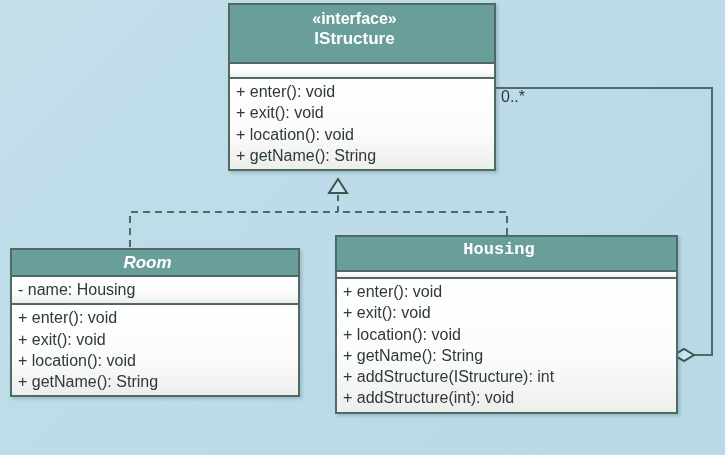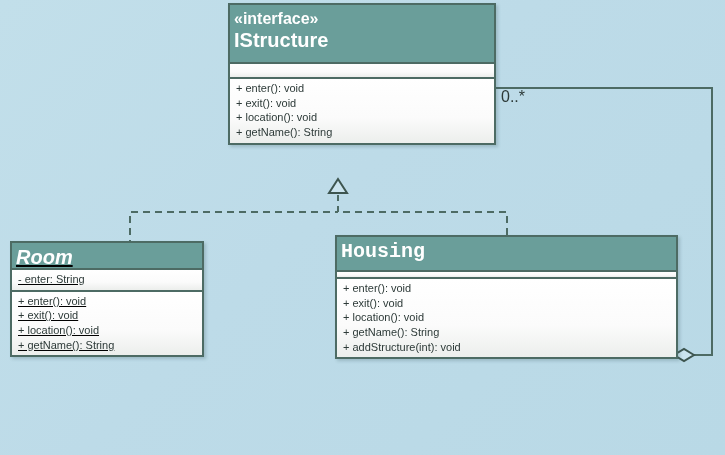--- a/index.html
+++ b/index.html
@@ -32,61 +32,61 @@
     position: absolute;
     box-sizing: border-box;
     border: 2px solid #4d6b64;
     background: #ffffff;
     box-shadow: 2px 2px 3px rgba(60,90,95,0.25);
   }
   .uml-header {
     box-sizing: border-box;
     background: #6a9e9a;
     color: #ffffff;
-    text-align: left;
+    text-align: center;
     border-bottom: 2px solid #4d6b64;
     padding: 2px 19px 4px 4px;
     line-height: 1.18;
   }
   .uml-header .stereotype {
     display: block;
     font-size: 16px;
     font-weight: bold;
   }
   .uml-header .cname {
     display: block;
-    font-size: 20px;
+    font-size: 17px;
     font-weight: bold;
   }
   .uml-header .cname.abstract {
     font-style: italic;
   }
   .uml-compartment {
     box-sizing: border-box;
     padding: 2px 6px 3px 6px;
     background: linear-gradient(180deg, #ffffff 0%, #fbfbfb 60%, #eceeec 100%);
     border-bottom: 2px solid #4d6b64;
     color: #2d3a38;
-    font-size: 11px;
+    font-size: 16px;
     line-height: 1.33;
   }
   .uml-compartment:last-child {
     border-bottom: none;
   }
   .uml-compartment.empty {
     height: 15px;
     padding: 0;
   }
   .member {
     white-space: nowrap;
   }
 
   
   #istructure-class { left: 228px; top: 3px;  width: 268px; }
-  #room-class       { left: 10px;  top: 241px; width: 194px; text-decoration: underline; }
+  #room-class       { left: 10px;  top: 248px; width: 290px; }
   #housing-class    { left: 335px; top: 235px; width: 343px; }
 
   #istructure-class .uml-header { height: 59px; padding-top: 5px; }
   #room-class .uml-header       { height: 27px; padding-top: 3px; }
   #housing-class .uml-header    { height: 35px; padding-top: 3px; font-family: Liberation Mono, monospace; }
 
   
   .edge-label {
     position: absolute;
     font-size: 16px;
@@ -127,40 +127,41 @@
       <div class="member">+ location(): void</div>
       <div class="member">+ getName(): String</div>
     </div>
   </div>
 
   <div class="uml-class" id="room-class">
     <div class="uml-header">
       <span class="cname abstract">Room</span>
     </div>
     <div class="uml-compartment">
-      <div class="member">- enter: String</div>
+      <div class="member">- name: Housing</div>
     </div>
     <div class="uml-compartment">
       <div class="member">+ enter(): void</div>
       <div class="member">+ exit(): void</div>
       <div class="member">+ location(): void</div>
       <div class="member">+ getName(): String</div>
     </div>
   </div>
 
   <div class="uml-class" id="housing-class">
     <div class="uml-header">
       <span class="cname">Housing</span>
     </div>
     <div class="uml-compartment">
     </div>
     <div class="uml-compartment">
       <div class="member">+ enter(): void</div>
       <div class="member">+ exit(): void</div>
       <div class="member">+ location(): void</div>
       <div class="member">+ getName(): String</div>
+      <div class="member">+ addStructure(IStructure): int</div>
       <div class="member">+ addStructure(int): void</div>
     </div>
   </div>
 
   <div class="edge-label" id="multiplicity-0-star">0..*</div>
 
 </div>
 
 </body></html>

